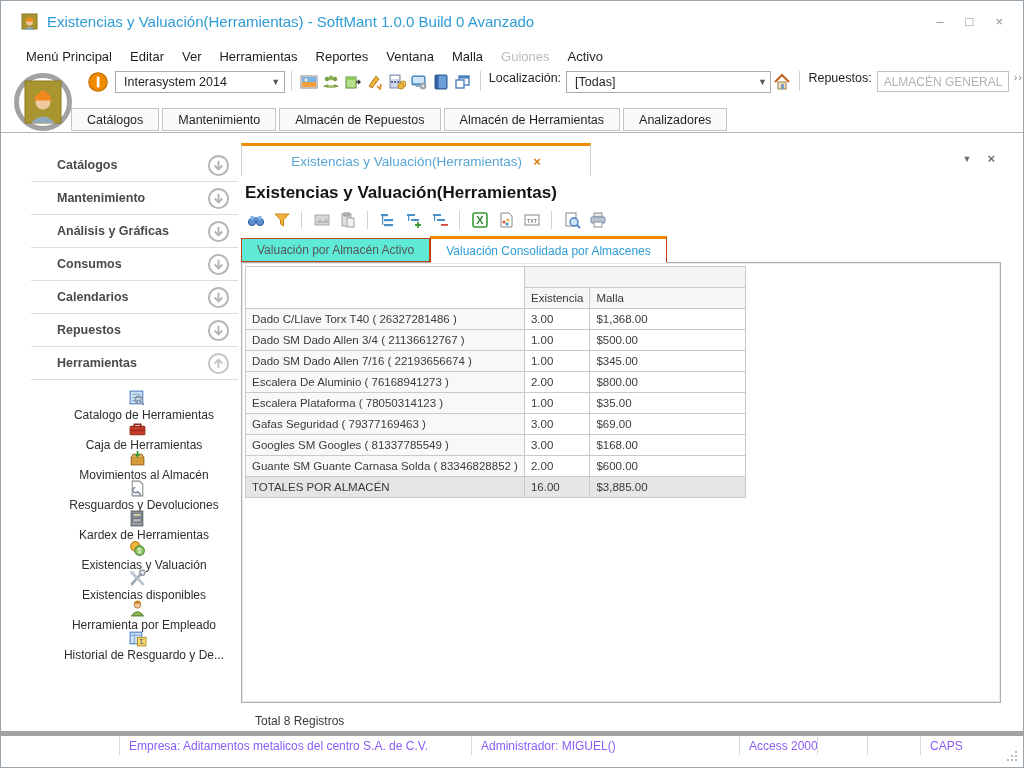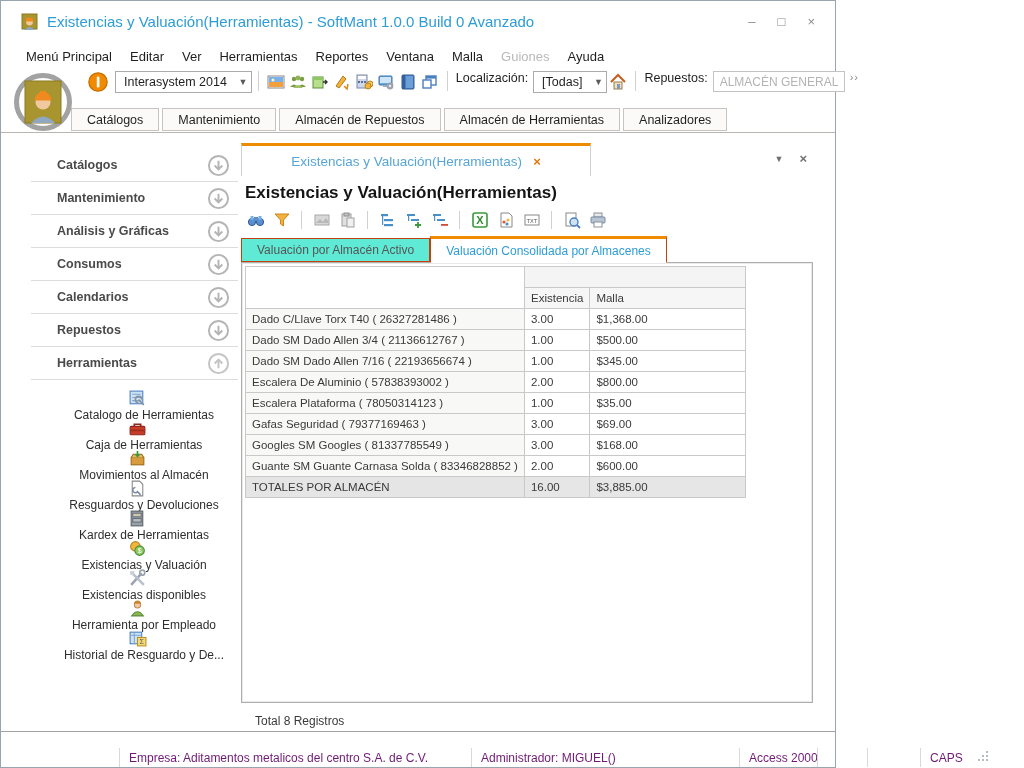--- a/index.html
+++ b/index.html
@@ -1,18 +1,18 @@
 <!DOCTYPE html>
 <html><head>
 <meta charset="utf-8">
 <style>
   * { box-sizing: border-box; margin: 0; padding: 0; }
   html,body { width:1024px; height:768px; overflow:hidden; }
   body { font-family:"Liberation Sans", sans-serif; background:#fff; }
-  .window { position:relative; width:836px; height:768px; border:1px solid #98a4ae; background:#fff; display:flex; flex-direction:column; }
+  .window { position:relative; width:1024px; height:768px; border:1px solid #98a4ae; background:#fff; display:flex; flex-direction:column; }
 
   
   .titlebar { height:40px; display:flex; align-items:center; padding:0 10px 0 20px; flex:none; }
   .app-icon { width:17px; height:17px; flex:none; }
   .title-text { color:#2e9cd6; font-size:15px; margin-left:9px; flex:1; white-space:nowrap; }
   .win-controls { display:flex; gap:22px; color:#8c8c8c; font-size:13px; margin-right:10px; }
   .win-controls span { cursor:default; }
 
   
   .menubar { height:30px; display:flex; align-items:center; padding-left:16px; flex:none;text-align:right; }
@@ -81,21 +81,21 @@
   th.group { background:#f4f4f4; height:28px; }
   th.colhead { background:#f6f6f6; }
   td.name { background:#f8f8f7; }
   td.num { background:#fff; text-align:right; }
   tr.totals td.name { background:#e5e5e5; }
   tr.totals td.num { background:#e6e6e6; }
 
   .records { flex:none; height:22px; font-size:12px; color:#3a3a3a; padding:5px 0 0 14px; }
 
   
-  .statusbar { height:36px; border-top:1px solid #a3a3a3; display:flex; align-items:flex-end; font-size:12px; color:#701a75; flex:none; }
+  .statusbar { height:36px; border-top:5px solid #a3a3a3; display:flex; align-items:flex-start; font-size:12px; color:#8b5cf6; flex:none; }
   .sb-seg { height:19px; display:flex; align-items:center; border-left:1px solid #d9d9d9; padding-left:9px; white-space:nowrap; overflow:hidden; flex:none; }
   .sb-first { width:118px; border-left:none; }
   .sb-empresa { width:352px; }
   .sb-admin { width:268px; }
   .sb-db { width:78px; }
   .sb-e1 { width:50px; }
   .sb-e2 { width:53px; }
   .sb-caps { width:56px; }
   .sb-grip { flex:1; display:flex; justify-content:flex-end; align-items:flex-end; height:100%; padding:0 4px 4px 0; }
 </style>
@@ -121,21 +121,21 @@
 
   <div class="menubar">
     <span class="menu-item">Menú Principal</span>
     <span class="menu-item">Editar</span>
     <span class="menu-item">Ver</span>
     <span class="menu-item">Herramientas</span>
     <span class="menu-item">Reportes</span>
     <span class="menu-item">Ventana</span>
     <span class="menu-item">Malla</span>
     <span class="menu-item disabled">Guiones</span>
-    <span class="menu-item">Ayuda</span>
+    <span class="menu-item">Activo</span>
   </div>
 
   <div class="avatar">
     <svg width="40" height="44" viewBox="0 0 40 44">
         <rect x="2" y="1" width="36" height="42" fill="#a89530" stroke="#8a7a20"></rect>
         <circle cx="20" cy="22" r="7.5" fill="#f0c9a0"></circle>
         <path d="M11.5 20.5 a8.5 8.5 0 0 1 17 0" fill="#f08a1e"></path>
         <rect x="17" y="11" width="6" height="4" fill="#f08a1e"></rect>
         <path d="M8 43 q12 -13 24 0 z" fill="#8fa7c0"></path>
       </svg>
@@ -510,21 +510,21 @@
             <td class="name">Dado SM Dado Allen 3/4 ( 21136612767  )</td>
             <td class="num">1.00</td>
             <td class="num">$500.00</td>
           </tr>
           <tr>
             <td class="name">Dado SM Dado Allen 7/16 ( 22193656674  )</td>
             <td class="num">1.00</td>
             <td class="num">$345.00</td>
           </tr>
           <tr>
-            <td class="name">Escalera De Aluminio ( 57838393002  )</td>
+            <td class="name">Escalera De Aluminio ( 76168941273  )</td>
             <td class="num">2.00</td>
             <td class="num">$800.00</td>
           </tr>
           <tr>
             <td class="name">Escalera Plataforma ( 78050314123  )</td>
             <td class="num">1.00</td>
             <td class="num">$35.00</td>
           </tr>
           <tr>
             <td class="name">Gafas Seguridad ( 79377169463  )</td>

